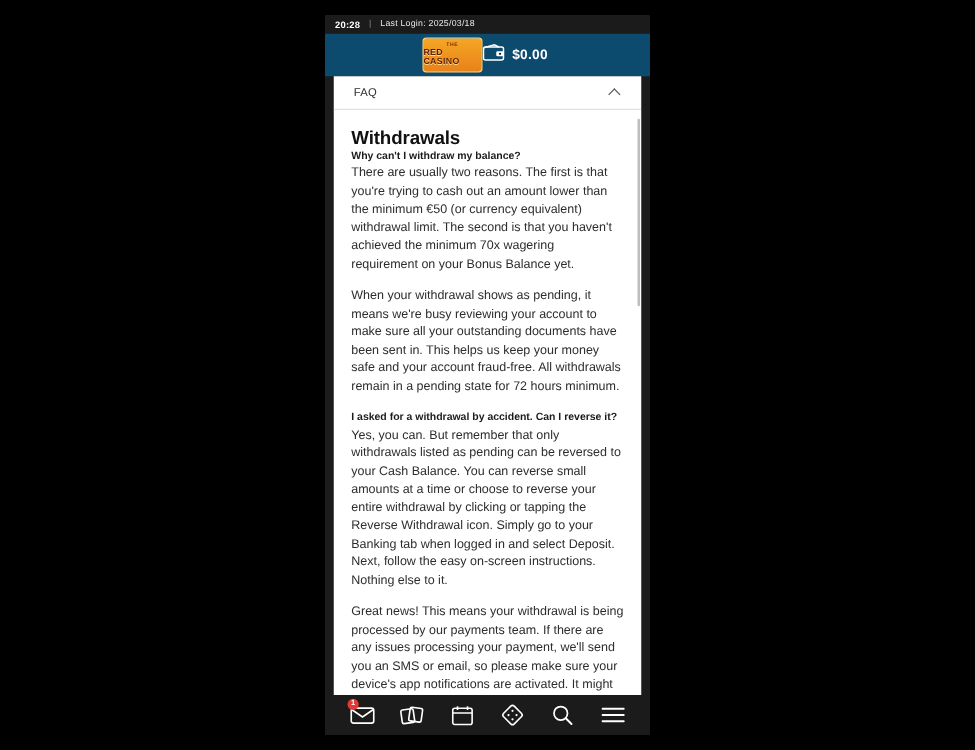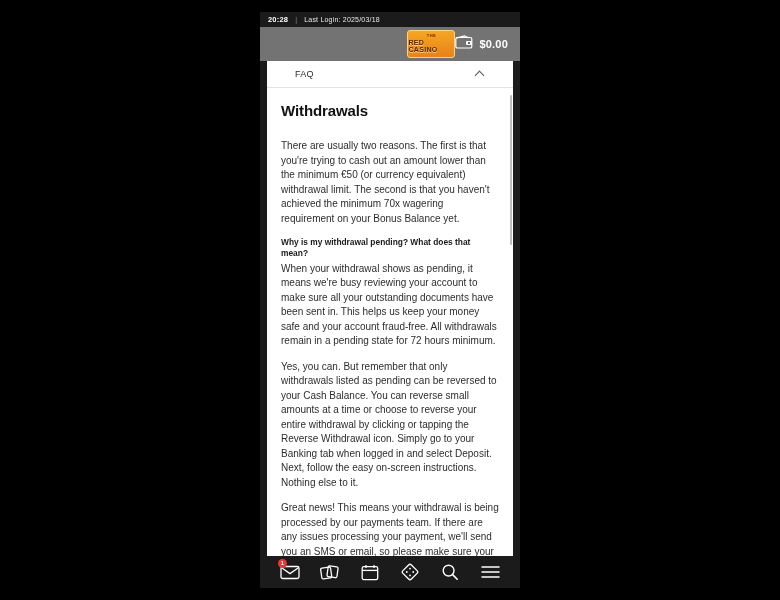--- a/index.html
+++ b/index.html
@@ -48,24 +48,24 @@
     margin: 0 7px 0 7px;
     color: #8a8a8a;
   }
   .statusbar .lastlogin {
     color: #e8e8e8;
   }
 
   
   .appbar {
     height: 34px;
-    background: #737373;
-    display: flex;
-    align-items: center;
-    justify-content: flex-end;
+    background: #0c4a6e;
+    display: flex;
+    align-items: center;
+    justify-content: center;
     padding: 0 12px 0 8px;
   }
   .logo {
     width: 46px;
     height: 26px;
     border-radius: 3px;
     background: linear-gradient(#f5a623, #e8821a);
     border: 1px solid #ffd37a;
     display: flex;
     align-items: center;
@@ -109,21 +109,21 @@
     margin: 0 7px;
     overflow: hidden;
     position: relative;
   }
 
   .faq-bar {
     height: 27px;
     display: flex;
     align-items: center;
     justify-content: space-between;
-    padding: 0 28px;
+    padding: 0 16px;
     border-bottom: 1px solid #e2e2e2;
     box-sizing: border-box;
   }
   .faq-bar .faq-label {
     font-size: 9px;
     color: #2b2b2b;
     letter-spacing: 0.2px;
   }
   .chev {
     width: 9px;
@@ -144,21 +144,21 @@
 
   .doc {
     padding: 10px 14px 0 14px;
     box-sizing: border-box;
     height: 468px;
     overflow: hidden;
   }
 
   h1.title {
     font-size: 15px;
-    margin: 4px 0 20px 0;
+    margin: 4px 0 0 0;
     color: #111;
     font-weight: bold;
     letter-spacing: -0.1px;
   }
 
   .q {
     font-size: 8.4px;
     font-weight: bold;
     color: #1a1a1a;
     margin: 0 0 2px 0;
@@ -266,25 +266,26 @@
     <div class="content">
 
       <div class="faq-bar">
         <span class="faq-label">FAQ</span>
         <span class="chev"></span>
       </div>
 
       <div class="doc">
         <h1 class="title">Withdrawals</h1>
 
+        <p class="q">Why can't I withdraw my balance?</p>
         <p class="a">There are usually two reasons. The first is that you're trying to cash out an amount lower than the minimum €50 (or currency equivalent) withdrawal limit. The second is that you haven't achieved the minimum 70x wagering requirement on your Bonus Balance yet.</p>
 
-        <p class="q">Why is my withdrawal pending? What does that mean?</p>
         <p class="a">When your withdrawal shows as pending, it means we're busy reviewing your account to make sure all your outstanding documents have been sent in. This helps us keep your money safe and your account fraud-free. All withdrawals remain in a pending state for 72 hours minimum.</p>
 
+        <p class="q">I asked for a withdrawal by accident. Can I reverse it?</p>
         <p class="a">Yes, you can. But remember that only withdrawals listed as pending can be reversed to your Cash Balance. You can reverse small amounts at a time or choose to reverse your entire withdrawal by clicking or tapping the Reverse Withdrawal icon. Simply go to your Banking tab when logged in and select Deposit. Next, follow the easy on-screen instructions. Nothing else to it.</p>
 
         <p class="a">Great news! This means your withdrawal is being processed by our payments team. If there are any issues processing your payment, we'll send you an SMS or email, so please make sure your device's app notifications are activated. It might be a good idea to double-check your account contact info and let us know if you have a new email address or phone</p>
       </div>
 
       <div class="scroll-track"></div>
       <div class="scroll-thumb"></div>
     </div>
   </div>
 

